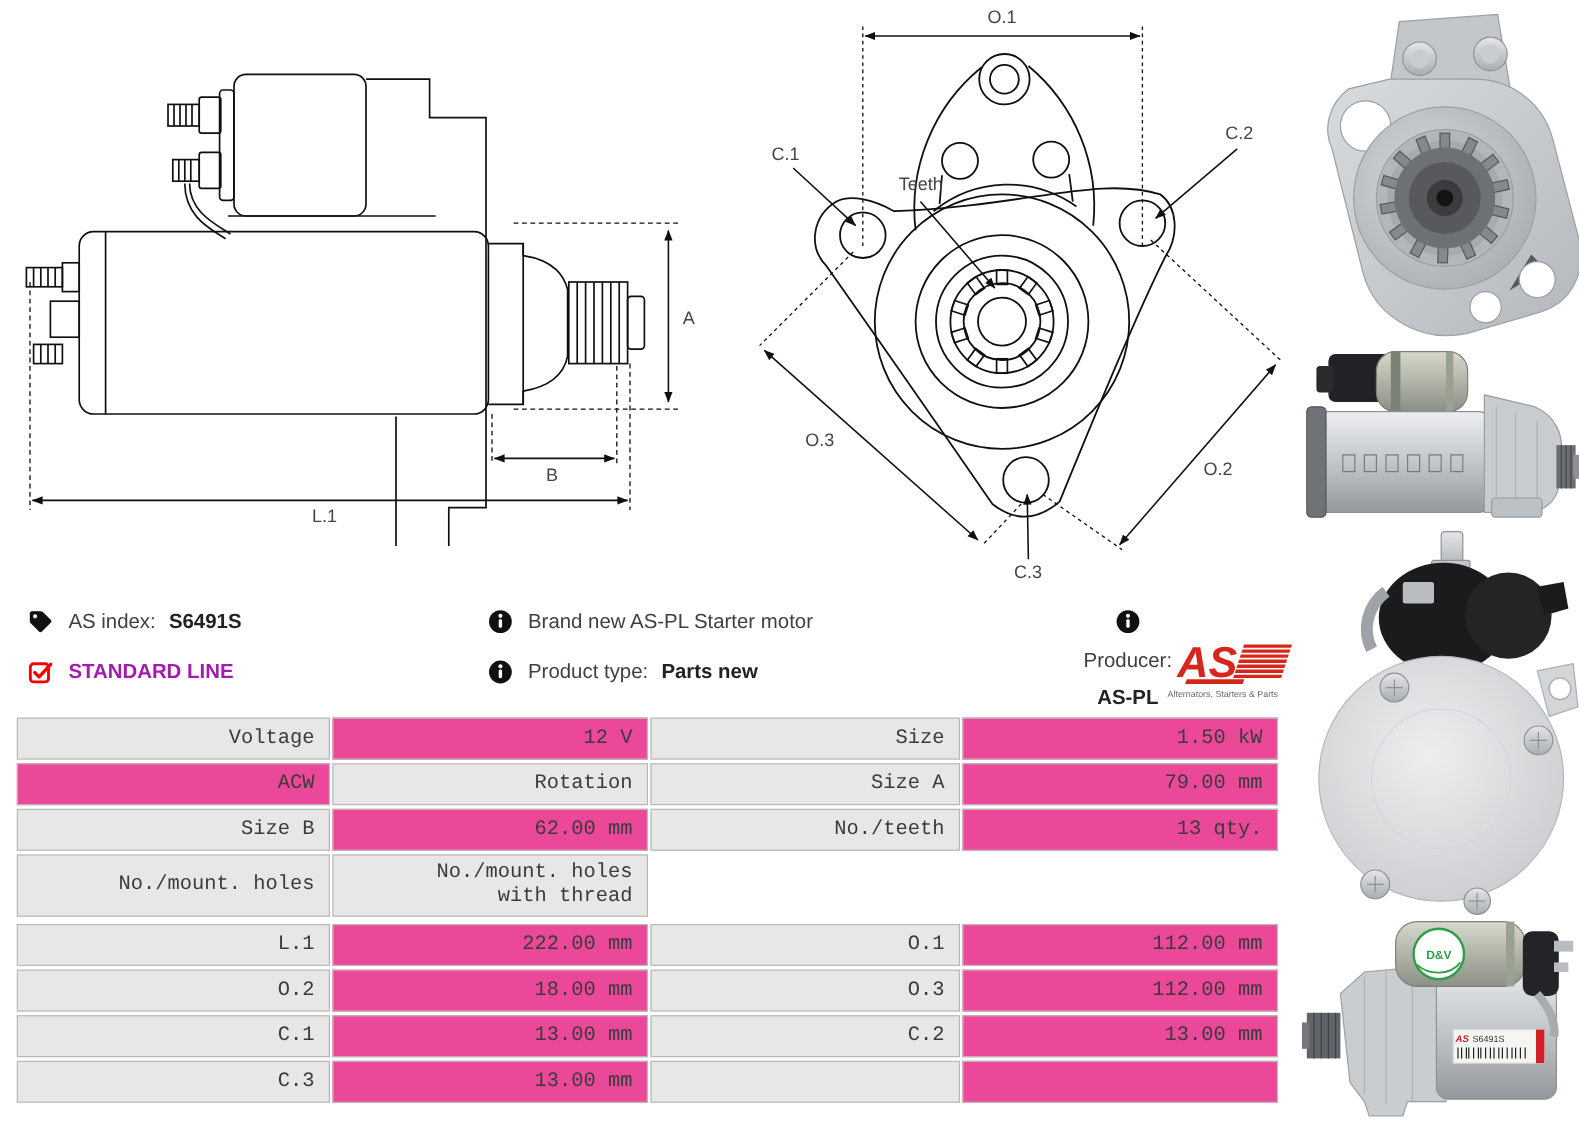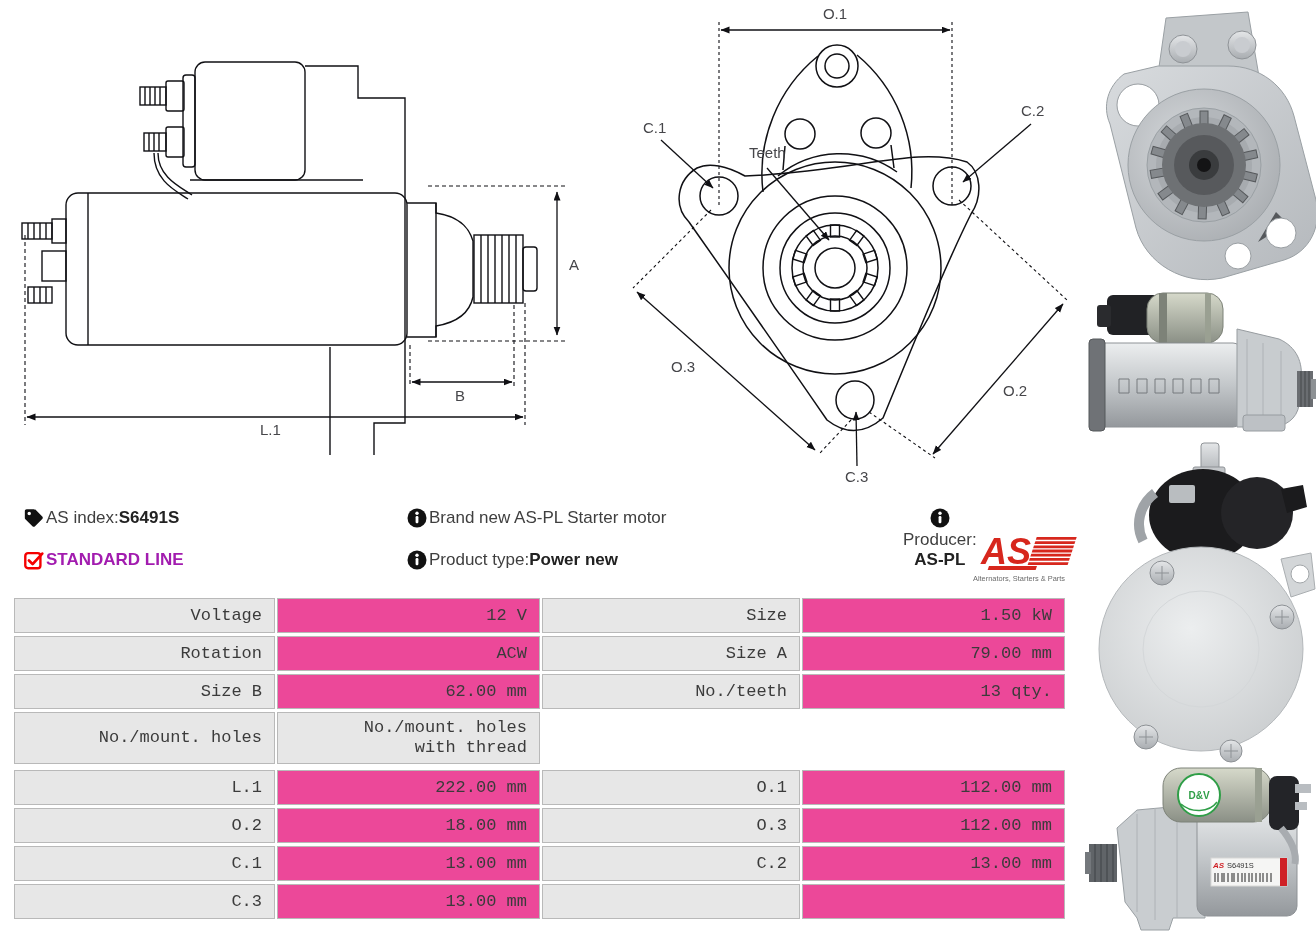--- a/index.html
+++ b/index.html
@@ -4,21 +4,21 @@
 <style>
   html,body{margin:0;padding:0;}
   body{
     width:1316px;height:936px;position:relative;background:#fff;
     font-family:"Liberation Sans", sans-serif;color:#3c3c3c;overflow:hidden;
   }
   .abs{position:absolute;}
   svg text{font-family:"Liberation Sans", sans-serif;}
 
   
-  .info-line{position:absolute;display:flex;align-items:center;font-size:17px;color:#3f3f3f;white-space:nowrap;}
+  .info-line{position:absolute;display:flex;align-items:center;gap:11px;font-size:17px;color:#3f3f3f;white-space:nowrap;}
   .info-line .bold{font-weight:bold;color:#222;}
   .red-line{color:#a21caf;font-weight:bold;text-align:center;}
   .icon-wrap{display:flex;align-items:center;justify-content:center;width:24px;height:24px;flex:0 0 auto;}
 
   
   #spec-table{position:absolute;left:14px;top:598px;}
   .spec-block{display:grid;grid-template-columns:261px 263px 258px 263px;column-gap:2px;row-gap:3px;}
   #spec-block-1{grid-template-rows:35px 35px 35px 52px;}
   #spec-block-2{grid-template-rows:35px 35px 35px 35px;margin-top:6px;}
   .cell{
@@ -347,21 +347,21 @@
 
 <div class="info-line" style="left:405px;top:548px;">
   <span class="icon-wrap">
     <svg width="20" height="20" viewBox="0 0 20 20">
       <circle cx="10" cy="10" r="9.5" fill="#111"></circle>
       <rect x="8.6" y="8" width="2.8" height="7.2" rx="1.2" fill="#fff"></rect>
       <circle cx="10" cy="5.2" r="1.7" fill="#fff"></circle>
     </svg>
   </span>
   <span>Product type:</span>
-  <span class="bold">Power new</span>
+  <span class="bold">Parts new</span>
 </div>
 
 <div class="info-line" style="left:903px;top:506px;flex-direction:column;">
   <span class="icon-wrap">
     <svg width="20" height="20" viewBox="0 0 20 20">
       <circle cx="10" cy="10" r="9.5" fill="#111"></circle>
       <rect x="8.6" y="8" width="2.8" height="7.2" rx="1.2" fill="#fff"></rect>
       <circle cx="10" cy="5.2" r="1.7" fill="#fff"></circle>
     </svg>
   </span>
@@ -384,22 +384,22 @@
   <text x="62" y="51" text-anchor="middle" font-size="7.4" fill="#6a6a6a">Alternators, Starters &amp; Parts</text>
 </svg>
 
 <div id="spec-table">
   <div id="spec-block-1" class="spec-block">
     <div class="cell label">Voltage</div>
     <div class="cell value">12 V</div>
     <div class="cell label">Size</div>
     <div class="cell value">1.50 kW</div>
 
+    <div class="cell value">ACW</div>
     <div class="cell label">Rotation</div>
-    <div class="cell value">ACW</div>
     <div class="cell label">Size A</div>
     <div class="cell value">79.00 mm</div>
 
     <div class="cell label">Size B</div>
     <div class="cell value">62.00 mm</div>
     <div class="cell label">No./teeth</div>
     <div class="cell value">13 qty.</div>
 
     <div class="cell label">No./mount. holes</div>
     <div class="cell label">

